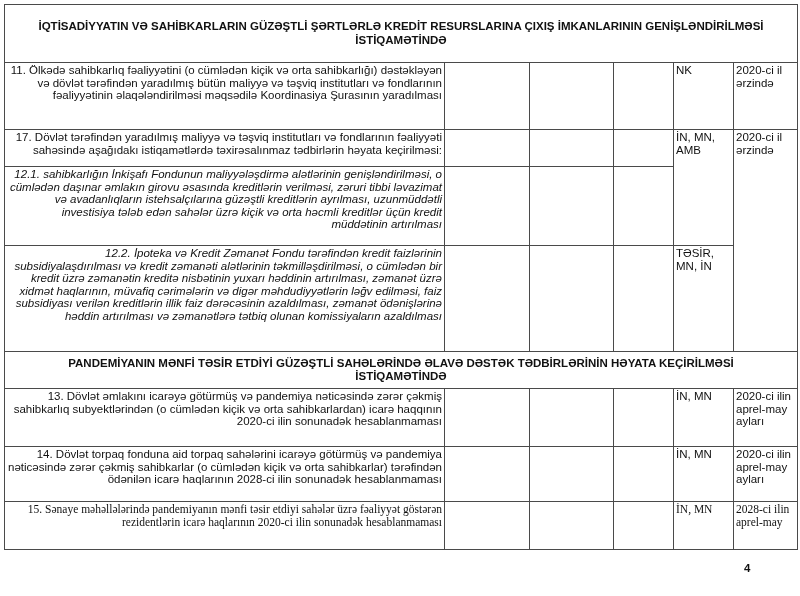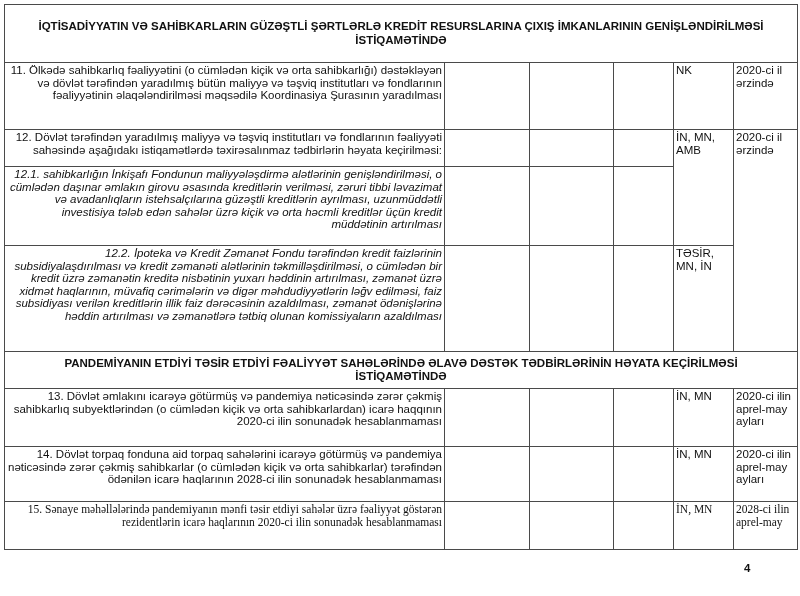--- a/index.html
+++ b/index.html
@@ -72,21 +72,21 @@
     <tr style="height:67px;">
       <td class="main">11. Ölkədə sahibkarlıq fəaliyyətini (o cümlədən kiçik və orta sahibkarlığı) dəstəkləyən və dövlət tərəfindən yaradılmış bütün maliyyə və təşviq institutları və fondlarının fəaliyyətinin əlaqələndirilməsi məqsədilə Koordinasiya Şurasının yaradılması</td>
       <td></td>
       <td></td>
       <td></td>
       <td class="ctr">NK</td>
       <td class="ctr">2020-ci il ərzində</td>
     </tr>
 
     <tr style="height:37px;">
-      <td class="main">12. Dövlət tərəfindən yaradılmış maliyyə və təşviq institutları və fondlarının fəaliyyəti sahəsində aşağıdakı istiqamətlərdə təxirəsalınmaz tədbirlərin həyata keçirilməsi:</td>
+      <td class="main">17. Dövlət tərəfindən yaradılmış maliyyə və təşviq institutları və fondlarının fəaliyyəti sahəsində aşağıdakı istiqamətlərdə təxirəsalınmaz tədbirlərin həyata keçirilməsi:</td>
       <td></td>
       <td></td>
       <td></td>
       <td class="ctr" rowspan="2">İN, MN, AMB</td>
       <td class="ctr" rowspan="3">2020-ci il ərzində</td>
     </tr>
 
     <tr style="height:79px;">
       <td class="main ital">12.1. sahibkarlığın İnkişafı Fondunun maliyyələşdirmə alətlərinin genişləndirilməsi, o cümlədən daşınar əmlakın girovu əsasında kreditlərin verilməsi, zəruri tibbi ləvazimat və avadanlıqların istehsalçılarına güzəştli kreditlərin ayrılması, uzunmüddətli investisiya tələb edən sahələr üzrə kiçik və orta həcmli kreditlər üçün kredit müddətinin artırılması</td>
       <td></td>
@@ -96,21 +96,21 @@
 
     <tr style="height:106px;padding-left:24px;">
       <td class="main ital">12.2. İpoteka və Kredit Zəmanət Fondu tərəfindən kredit faizlərinin subsidiyalaşdırılması və kredit zəmanəti alətlərinin təkmilləşdirilməsi, o cümlədən bir kredit üzrə zəmanətin kreditə nisbətinin yuxarı həddinin artırılması, zəmanət üzrə xidmət haqlarının, müvafiq cərimələrin və digər məhdudiyyətlərin ləğv edilməsi, faiz subsidiyası verilən kreditlərin illik faiz dərəcəsinin azaldılması, zəmanət ödənişlərinə həddin artırılması və zəmanətlərə tətbiq olunan komissiyaların azaldılması</td>
       <td></td>
       <td></td>
       <td></td>
       <td class="ctr">TƏSİR, MN, İN</td>
     </tr>
 
     <tr class="sec" style="height:37px;">
-      <td colspan="6">PANDEMİYANIN ETDİYİ TƏSİR ETDİYİ FƏALİYYƏT SAHƏLƏRİNDƏ ƏLAVƏ DƏSTƏK TƏDBİRLƏRİNİN HƏYATA KEÇİRİLMƏSİ İSTİQAMƏTİNDƏ</td>
+      <td colspan="6">PANDEMİYANIN MƏNFİ TƏSİR ETDİYİ GÜZƏŞTLİ SAHƏLƏRİNDƏ ƏLAVƏ DƏSTƏK TƏDBİRLƏRİNİN HƏYATA KEÇİRİLMƏSİ İSTİQAMƏTİNDƏ</td>
     </tr>
 
     <tr style="height:58px;">
       <td class="main">13. Dövlət əmlakını icarəyə götürmüş və pandemiya nəticəsində zərər çəkmiş sahibkarlıq subyektlərindən (o cümlədən kiçik və orta sahibkarlardan) icarə haqqının 2020-ci ilin sonunadək hesablanmaması</td>
       <td></td>
       <td></td>
       <td></td>
       <td class="ctr">İN, MN</td>
       <td class="ctr">2020-ci ilin aprel-may ayları</td>
     </tr>

